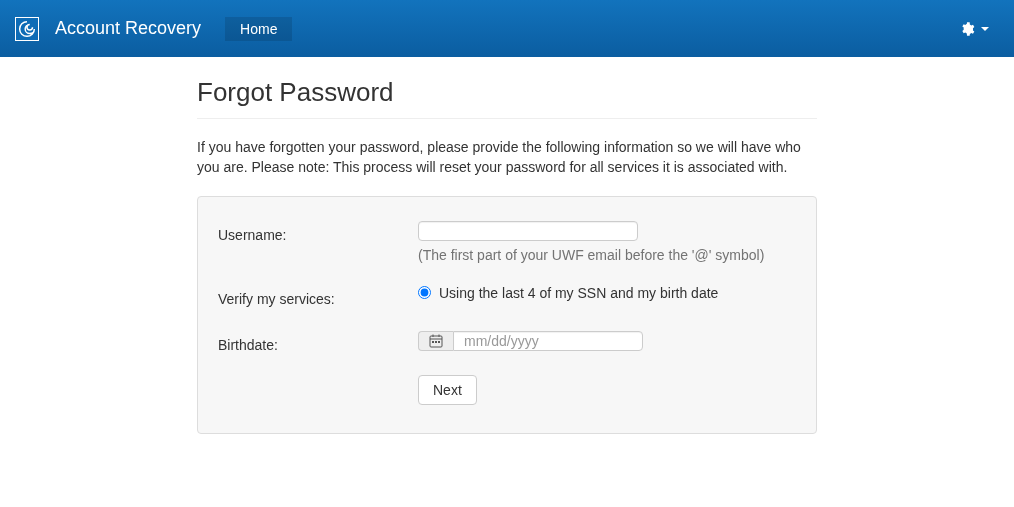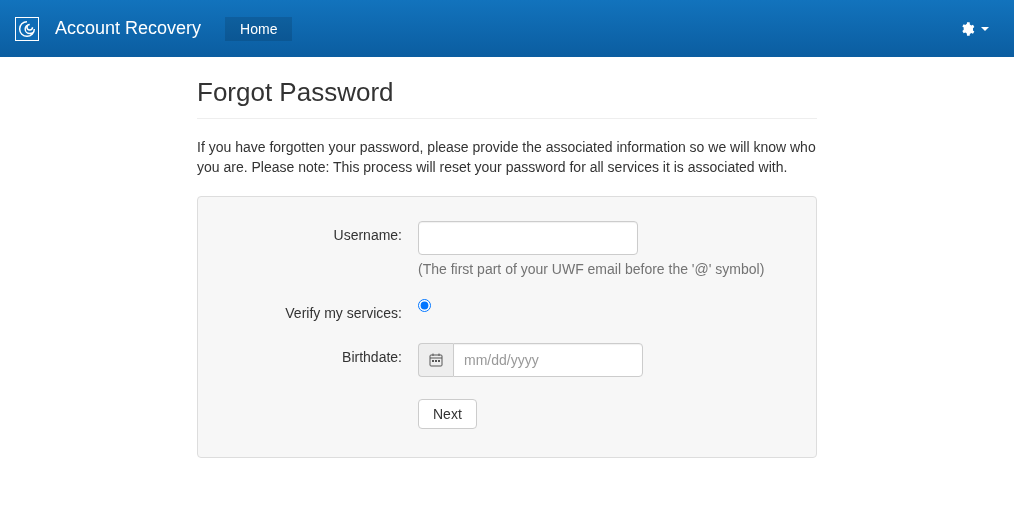--- a/index.html
+++ b/index.html
@@ -85,33 +85,32 @@
   padding: 24px 20px 26px 20px;
 }
 .form-row {
   display: flex;
   align-items: flex-start;
   margin-bottom: 22px;
 }
 .form-row:last-child { margin-bottom: 2px; }
 .form-label {
   width: 200px;
-  text-align: right;
   padding-right: 16px;
   padding-top: 6px;
   font-size: 14px;
   color: #333;
 }
 .form-control-wrap {
   flex: 1;
 }
 .form-control {
   border: 1px solid #ccc;
   border-radius: 4px;
-  height: 34px;
+  height: 20px;
   padding: 6px 10px;
   font-size: 14px;
   color: #555;
   background: #fff;
   box-shadow: inset 0 1px 1px rgba(0,0,0,0.06);
 }
 .input-username { width: 220px; }
 .input-ssn { width: 55px; }
 .help-text {
   color: #737373;
@@ -172,37 +171,38 @@
     <svg width="16" height="16" viewBox="0 0 24 24">
       <path fill="#fff" d="M12 8a4 4 0 1 0 0 8 4 4 0 0 0 0-8zm9 4a9 9 0 0 0-.1-1.3l2.1-1.6-2-3.4-2.5 1a8 8 0 0 0-2.2-1.3L16 2h-4l-.3 2.6a8 8 0 0 0-2.2 1.3l-2.5-1-2 3.4 2.1 1.6A9 9 0 0 0 7 12a9 9 0 0 0 .1 1.3L5 14.9l2 3.4 2.5-1a8 8 0 0 0 2.2 1.3L12 22h4l.3-2.6a8 8 0 0 0 2.2-1.3l2.5 1 2-3.4-2.1-1.6A9 9 0 0 0 21 12z"></path>
     </svg>
     <span class="caret"></span>
   </span>
 </div>
 
 <div class="container">
   <h1>Forgot Password</h1>
   <hr>
-  <p class="intro">If you have forgotten your password, please provide the associated information so we will know who you are. Please note: This process will reset your password for all services it is associated with.</p>
+  <p class="intro">If you have forgotten your password, please provide the following information so we will have who you are. Please note: This process will reset your password for all services it is associated with.</p>
 
   <div class="panel">
 
     <div class="form-row">
       <div class="form-label">Username:</div>
       <div class="form-control-wrap">
         <input type="text" class="form-control input-username" value="" style="">
         <div class="help-text">(The first part of your UWF email before the '@' symbol)</div>
       </div>
     </div>
 
     <div class="form-row">
       <div class="form-label">Verify my services:</div>
       <div class="form-control-wrap">
         <label class="radio-item">
           <input type="radio" name="verify" checked="" style="">
+          <span>Using the last 4 of my SSN and my birth date</span>
         </label>
       </div>
     </div>
 
 
     <div class="form-row">
       <div class="form-label">Birthdate:</div>
       <div class="form-control-wrap">
         <div class="input-group">
           <span class="input-group-addon">

